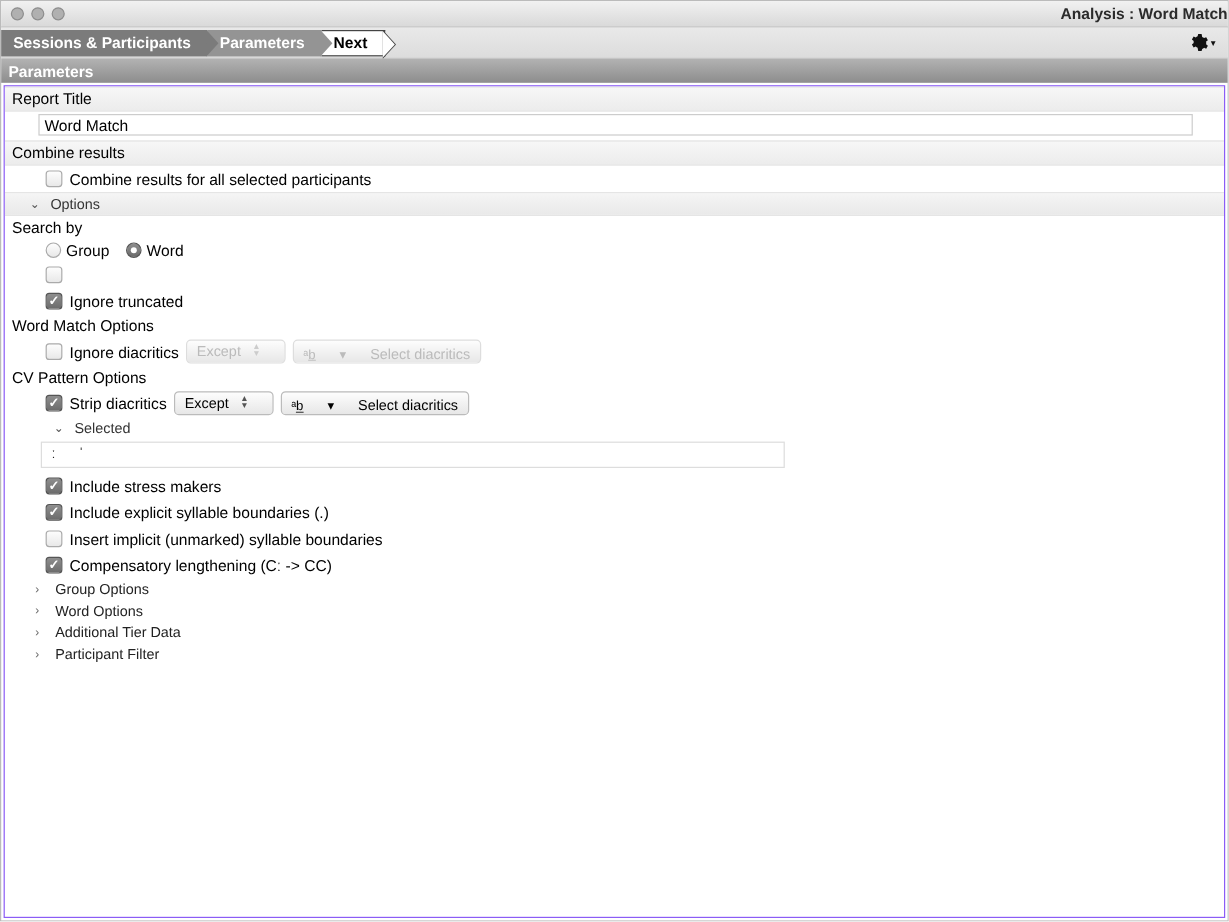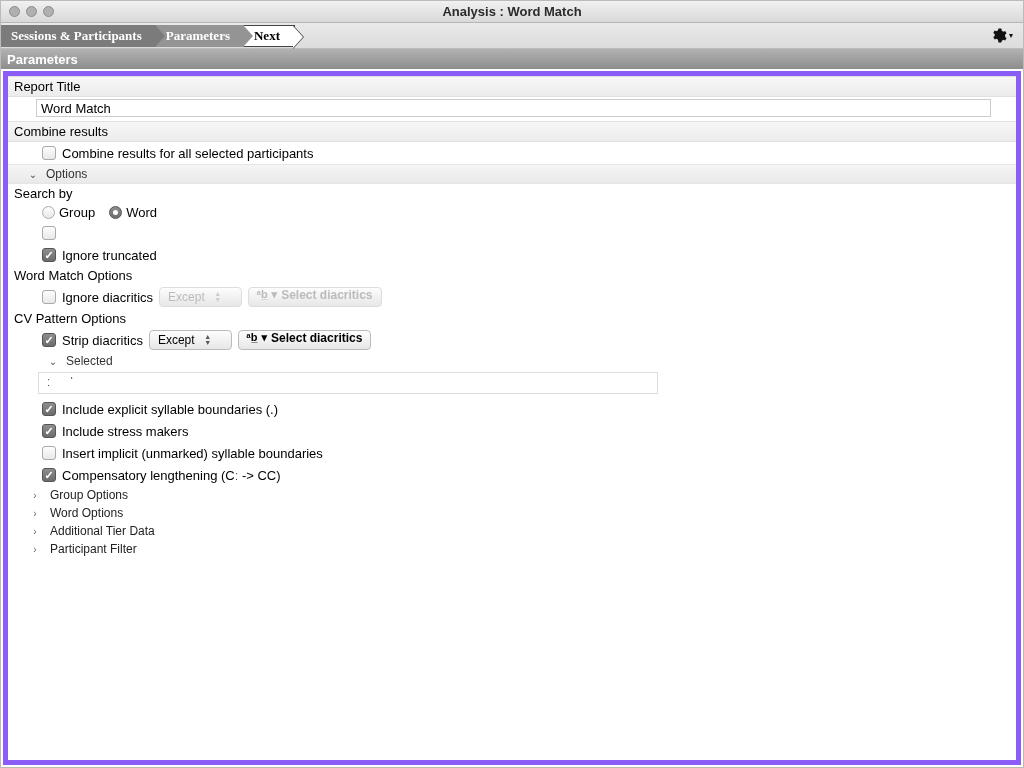--- a/index.html
+++ b/index.html
@@ -3,41 +3,41 @@
 <meta charset="utf-8">
 <style>
   * { box-sizing: border-box; margin: 0; padding: 0; }
   html, body { width: 1024px; height: 768px; overflow: hidden; font-family: -apple-system, "Helvetica Neue", Arial, sans-serif; font-size: 13px; color: #000; background: #fff; }
   .window { width: 1024px; height: 768px; display: flex; flex-direction: column; border: 1px solid #bbb; }
 
   
   .titlebar { height: 22px; background: linear-gradient(#f1f1f1,#d9d9d9); display: flex; align-items: center; position: relative; border-bottom: 1px solid #b5b5b5; }
   .traffic { display: flex; gap: 6px; padding-left: 8px; }
   .tl { width: 11px; height: 11px; border-radius: 50%; background: #b0b0b0; border: 1px solid #8d8d8d; }
-  .title { position: absolute; left: 0; right: 0; text-align: center; font-weight: 600; font-size: 13px; color: #2b2b2b; }
-
-  
-  .crumbbar { height: 26px; background: linear-gradient(#e9e9e9,#dcdcdc); display: flex; align-items: center; border-bottom: 1px solid #bbb; position: relative; font-family: Liberation Serif, serif; }
+  .title { position: absolute; left: 0; right: 0; text-align: right; font-weight: 600; font-size: 13px; color: #2b2b2b; }
+
+  
+  .crumbbar { height: 26px; background: linear-gradient(#e9e9e9,#dcdcdc); display: flex; align-items: center; border-bottom: 1px solid #bbb; position: relative; }
   .crumb { display: inline-flex; align-items: center; height: 22px; padding: 0 14px 0 10px; font-weight: 600; position: relative; }
   .crumb.dark { background: #7b7b7b; color: #fff; }
   .crumb.mid { background: #949494; color: #fff; }
   .crumb.light { background: #fff; color: #000; border: 1px solid #444; border-left: none; }
   .crumb::after { content: ""; position: absolute; right: -9px; top: 0; width: 0; height: 0; border-top: 11px solid transparent; border-bottom: 11px solid transparent; border-left: 10px solid #7b7b7b; z-index: 1; }
   .crumb.mid::after { border-left-color: #949494; }
   .crumb.light::after { border-left-color: #fff; right: -9px; }
   .crumb.light::before { content: ""; position: absolute; right: -10px; top: -1px; width: 0; height: 0; border-top: 12px solid transparent; border-bottom: 12px solid transparent; border-left: 11px solid #444; z-index: 0; }
   .crumbbar .gear { margin-left: auto; margin-right: 10px; font-size: 16px; color: #111; display: inline-flex; align-items: center; }
   .gear svg { width: 17px; height: 17px; fill: #111; }
   .gear .tri { font-size: 8px; margin-left: 2px; }
 
   
   .panelhdr { height: 20px; background: linear-gradient(#b2b2b2,#8d8d8d); color: #fff; font-weight: 600; padding-left: 6px; display: flex; align-items: center; font-size: 13px; }
 
   
-  .content { flex: 1; overflow-y: auto; border: 5px solid #8b5cf6; margin: 2px; background: #fff; }
+  .content { flex: 1; overflow-y: auto; border: 1px solid #8b5cf6; margin: 2px; background: #fff; }
 
   .section-label { background: linear-gradient(#f7f7f7,#ececec); border-top: 1px solid #e0e0e0; border-bottom: 1px solid #e0e0e0; padding: 2px 6px; font-size: 13px; }
   .plain-label { padding: 2px 6px; font-size: 13px; }
   .text-input { margin: 2px 6px 4px 28px; }
   .text-input input { width: 98%; height: 18px; font-size: 13px; border: 1px solid #ccc; padding: 1px 4px; }
 
   .row { display: flex; align-items: center; padding: 2px 6px 2px 34px; gap: 6px; min-height: 22px; }
   .chk { width: 14px; height: 14px; border: 1px solid #aaa; border-radius: 3px; background: linear-gradient(#fdfdfd,#e8e8e8); display: inline-flex; align-items: center; justify-content: center; flex-shrink: 0; }
   .chk.checked { background: linear-gradient(#8e8e8e,#6c6c6c); border-color: #555; }
   .chk.checked::after { content: "✓"; color: #fff; font-size: 11px; line-height: 1; font-weight: 700; }
@@ -51,21 +51,21 @@
   .chev { width: 10px; text-align: center; font-size: 10px; color: #555; }
 
   .radio-row { display: flex; align-items: center; gap: 6px; padding: 2px 6px 2px 34px; }
   .radio-row .pair { display: inline-flex; align-items: center; gap: 4px; margin-right: 8px; }
 
   .select { display: inline-flex; align-items: center; height: 20px; border: 1px solid #bbb; border-radius: 4px; background: linear-gradient(#fdfdfd,#e7e7e7); padding: 0 16px 0 8px; font-size: 12px; gap: 6px; }
   .select.dis { color: #bbb; border-color: #ddd; }
   .select .knob { width: 14px; display: inline-flex; flex-direction: column; align-items: center; font-size: 7px; line-height: 6px; color: #555; }
   .select.dis .knob { color: #ccc; }
 
-  .pillbtn { display: inline-flex; align-items: flex-start; height: 20px; border: 1px solid #bbb; border-radius: 4px; background: linear-gradient(#fdfdfd,#e7e7e7); padding: 0 8px; font-size: 12px; gap: 4px; font-weight: bold; }
+  .pillbtn { display: inline-flex; align-items: flex-end; height: 20px; border: 1px solid #bbb; border-radius: 4px; background: linear-gradient(#fdfdfd,#e7e7e7); padding: 0 8px; font-size: 12px; gap: 20px; }
   .pillbtn.dis { color: #bbb; border-color: #ddd; }
   .pillbtn .ico { font-size: 11px; }
 
   .selected-box { margin: 2px 6px 4px 30px; width: 620px; height: 22px; border: 1px solid #ddd; background: #fff; padding: 2px 8px; font-size: 12px; letter-spacing: 8px; }
 
   .treeitem { display: flex; align-items: center; gap: 10px; padding: 2px 6px 2px 22px; font-size: 12px; color: #222; }
   .treeitem .chev { color: #666; }
 </style>
 </head>
 <body>
@@ -169,25 +169,25 @@
     </div>
 
     <div class="disclosure plain" style="padding-left:40px;">
       <span class="chev">⌄</span>
       <span>Selected</span>
     </div>
     <div class="selected-box">ː    ˈ</div>
 
     <div class="row">
       <span class="chk checked"></span>
+      <span class="lbl">Include stress makers</span>
+    </div>
+    <div class="row">
+      <span class="chk checked"></span>
       <span class="lbl">Include explicit syllable boundaries (.)</span>
-    </div>
-    <div class="row">
-      <span class="chk checked"></span>
-      <span class="lbl">Include stress makers</span>
     </div>
     <div class="row">
       <span class="chk"></span>
       <span class="lbl">Insert implicit (unmarked) syllable boundaries</span>
     </div>
     <div class="row">
       <span class="chk checked"></span>
       <span class="lbl">Compensatory lengthening (Cː -&gt; CC)</span>
     </div>
 

